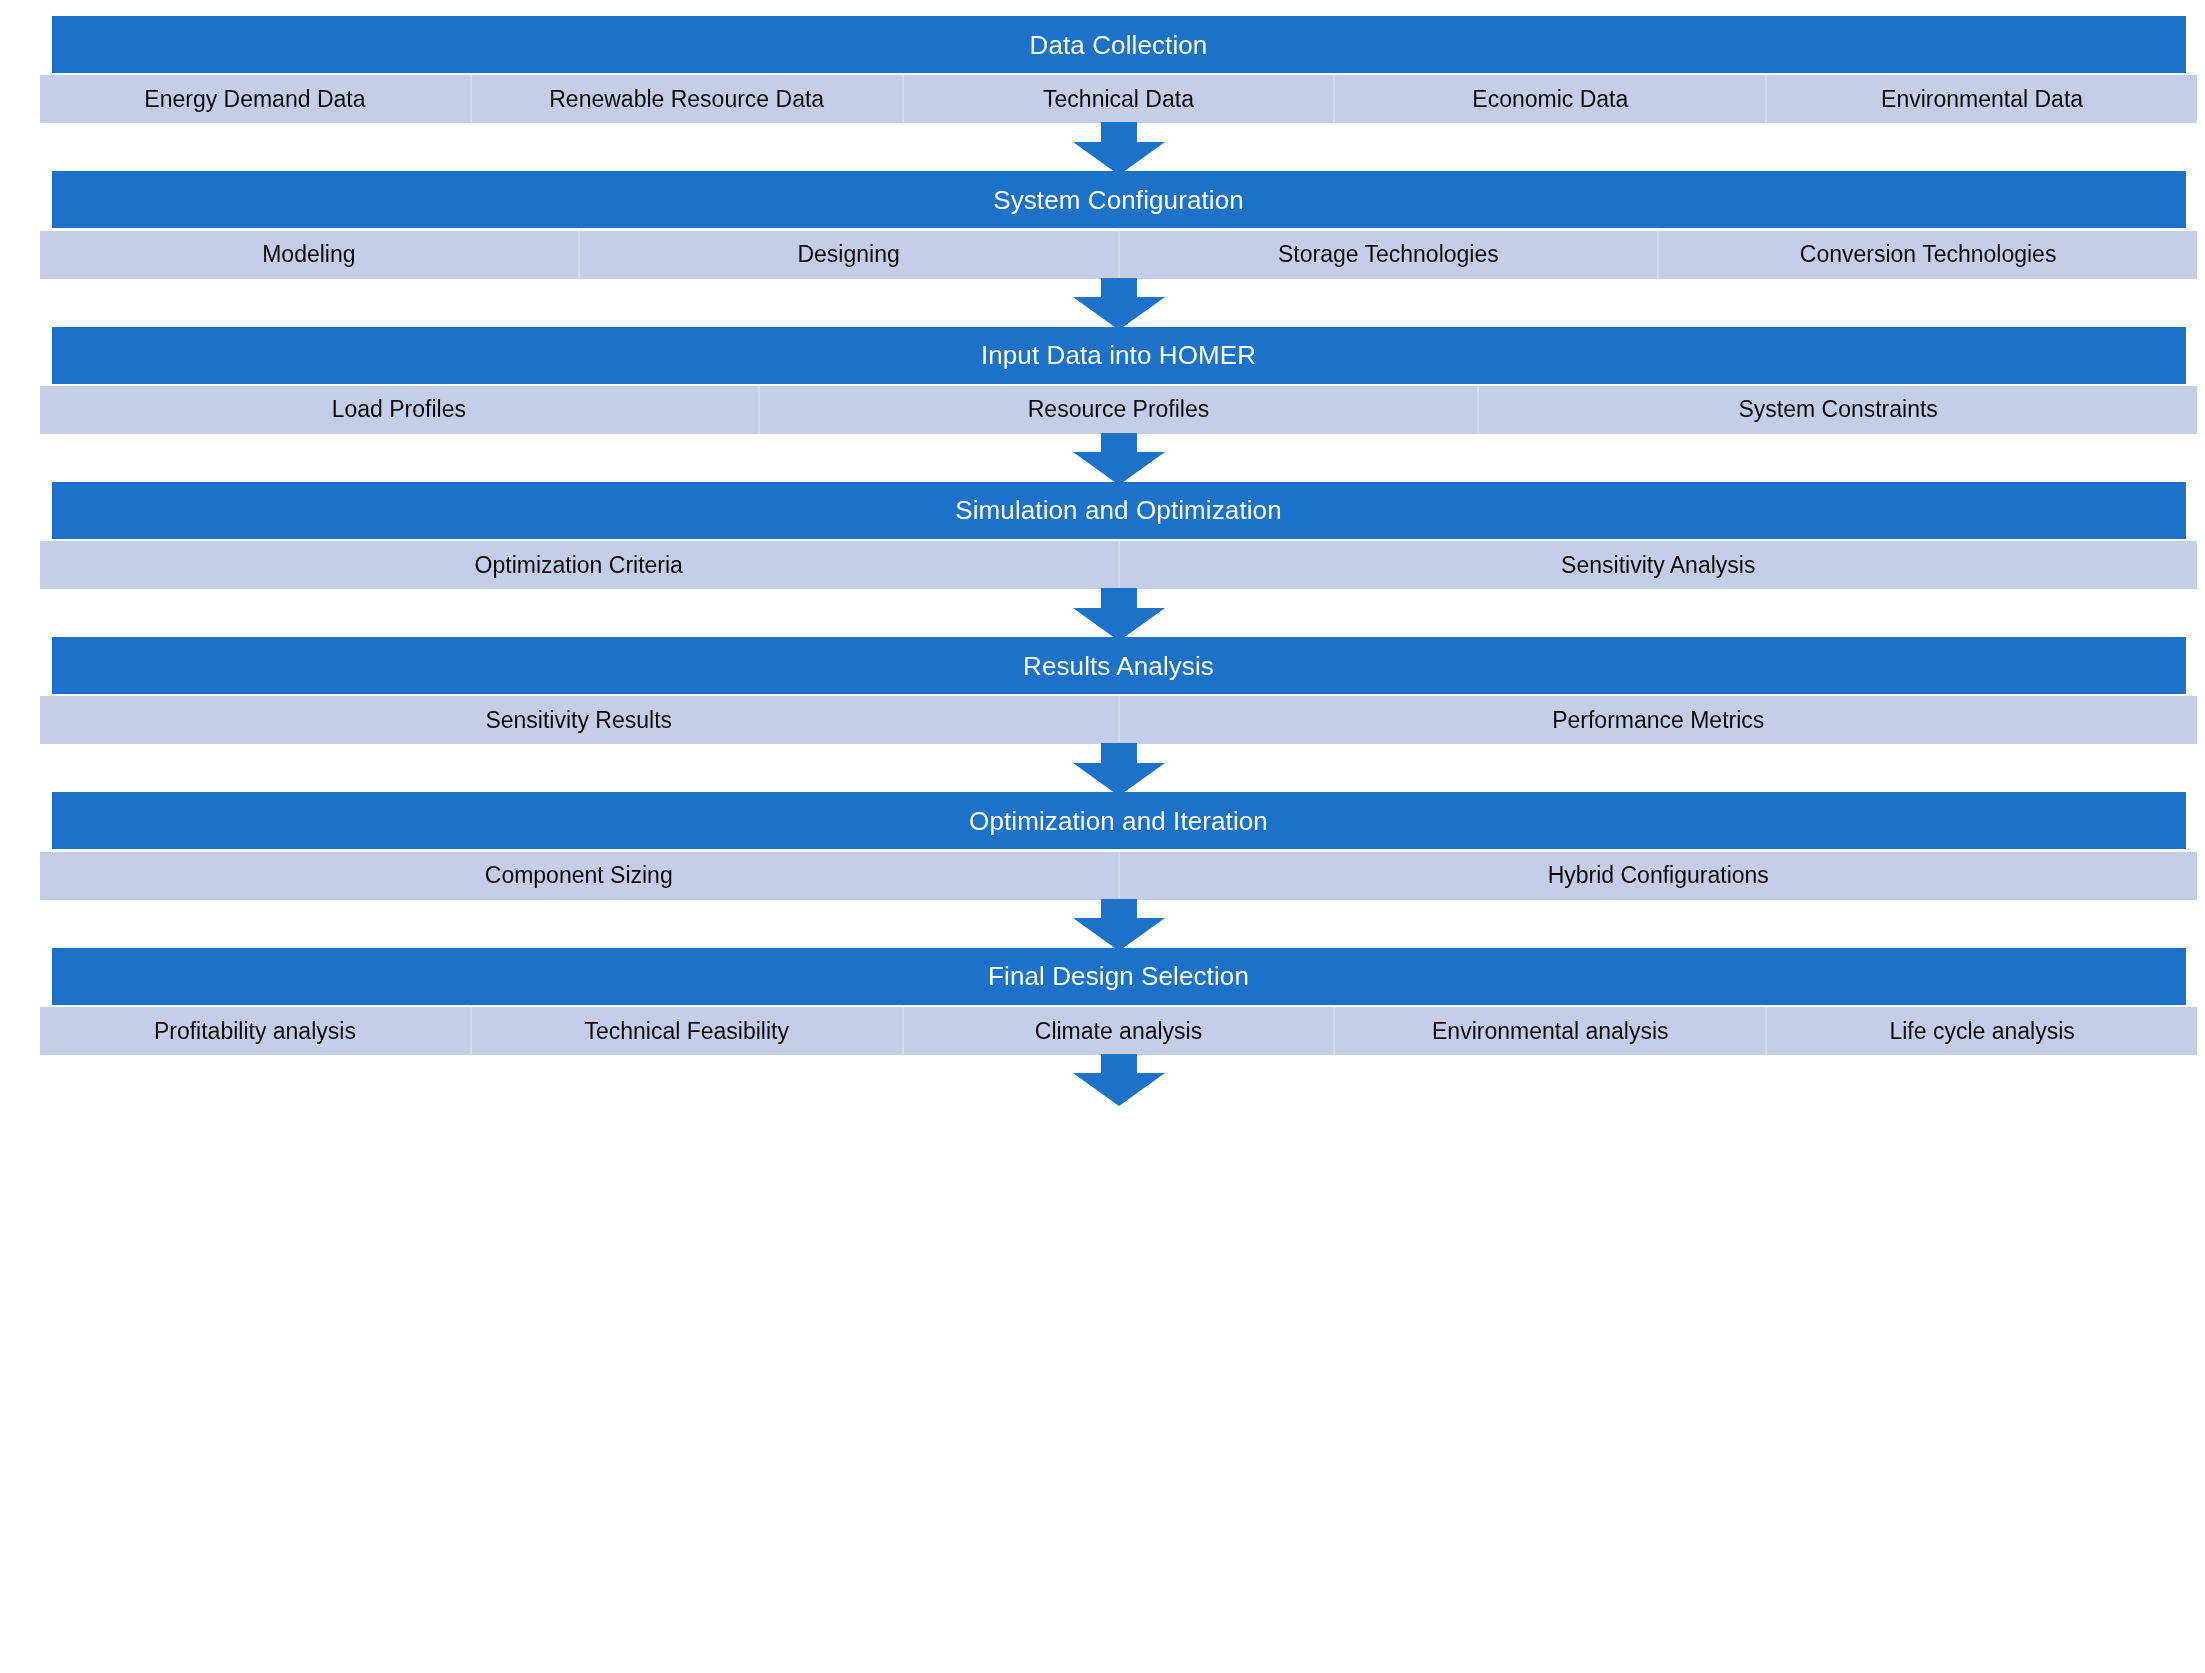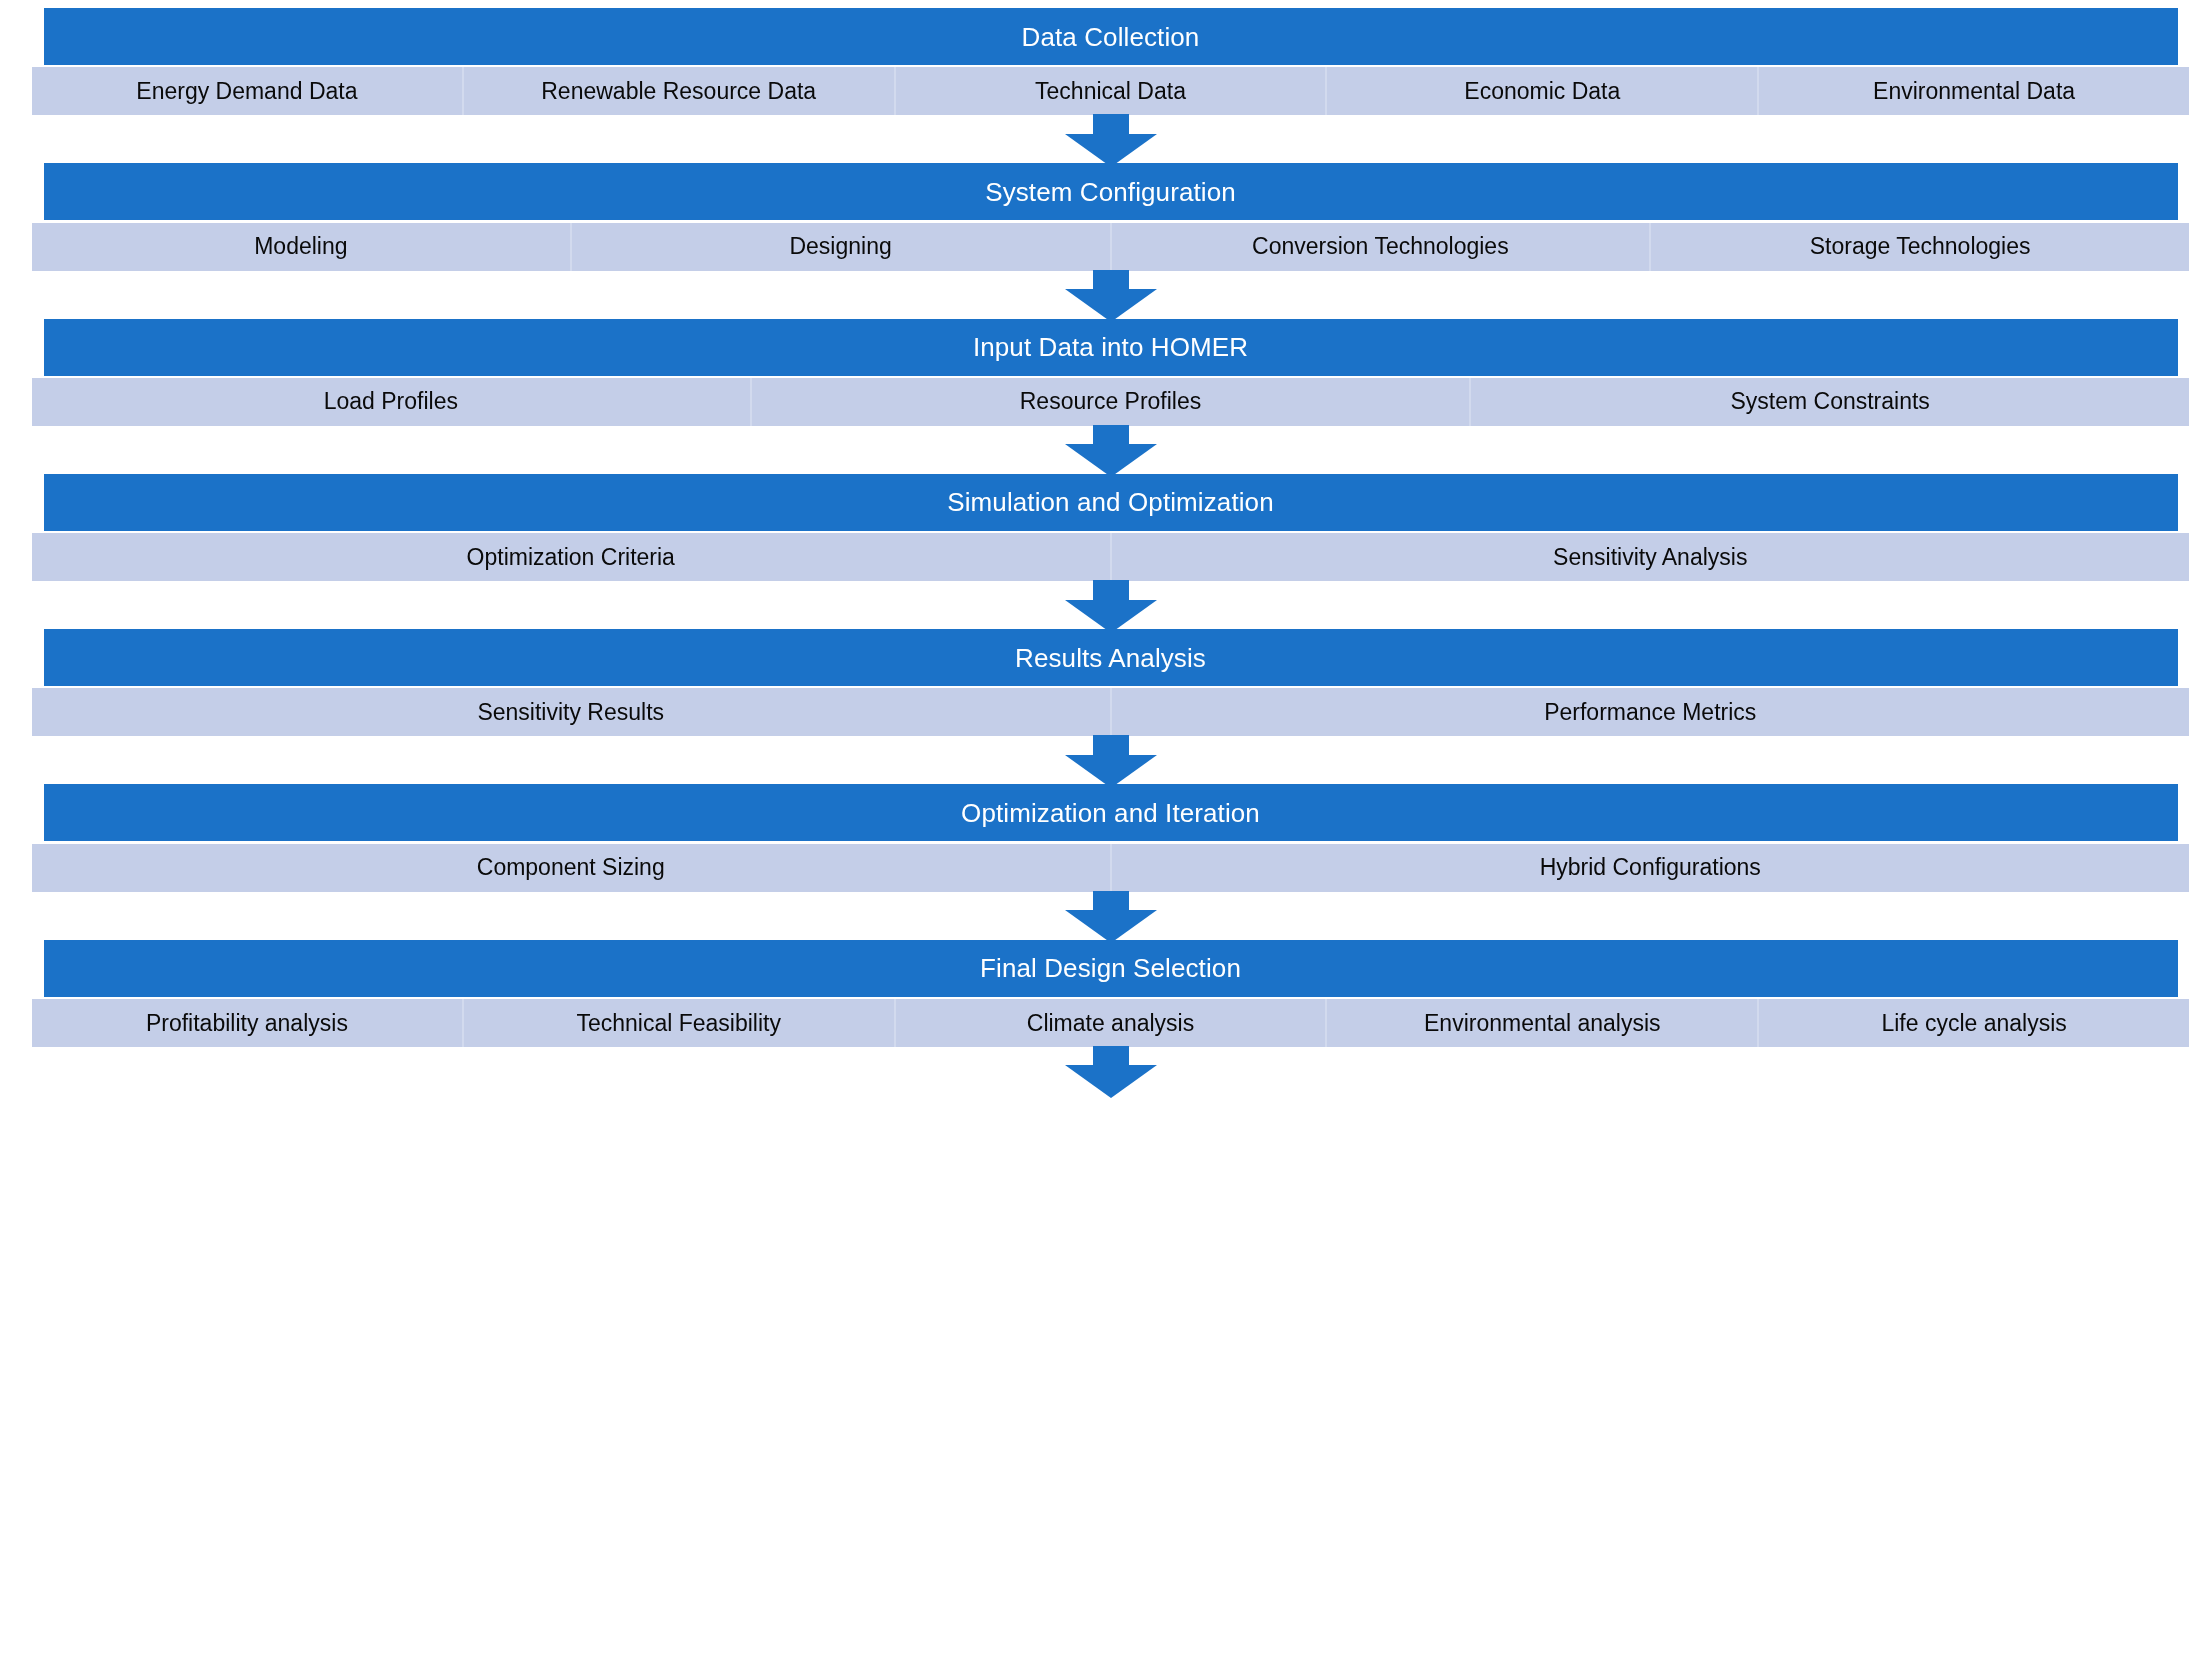--- a/index.html
+++ b/index.html
@@ -12,21 +12,21 @@
     height: 1673px;
     font-family: "Liberation Sans", sans-serif;
     overflow: hidden;
   }
 
   #flow {
     position: relative;
     width: 2205px;
     height: 1673px;
     box-sizing: border-box;
-    padding: 8px;
+    padding: 16px;
   }
 
   .stage {
     position: relative;
     width: 2205px;
   }
 
   
   .stage-header {
     box-sizing: border-box;
@@ -130,22 +130,22 @@
       <div class="arrow">
         <div class="shaft"></div>
         <div class="head"></div>
       </div>
     </div>
     <div class="stage">
       <div class="stage-header">System Configuration</div>
       <div class="stage-subrow">
         <div class="sub-item">Modeling</div>
         <div class="sub-item">Designing</div>
+        <div class="sub-item">Storage Technologies</div>
         <div class="sub-item">Conversion Technologies</div>
-        <div class="sub-item">Storage Technologies</div>
       </div>
     </div>
     <div class="connector">
       <div class="arrow">
         <div class="shaft"></div>
         <div class="head"></div>
       </div>
     </div>
     <div class="stage">
       <div class="stage-header">Input Data into HOMER</div>

